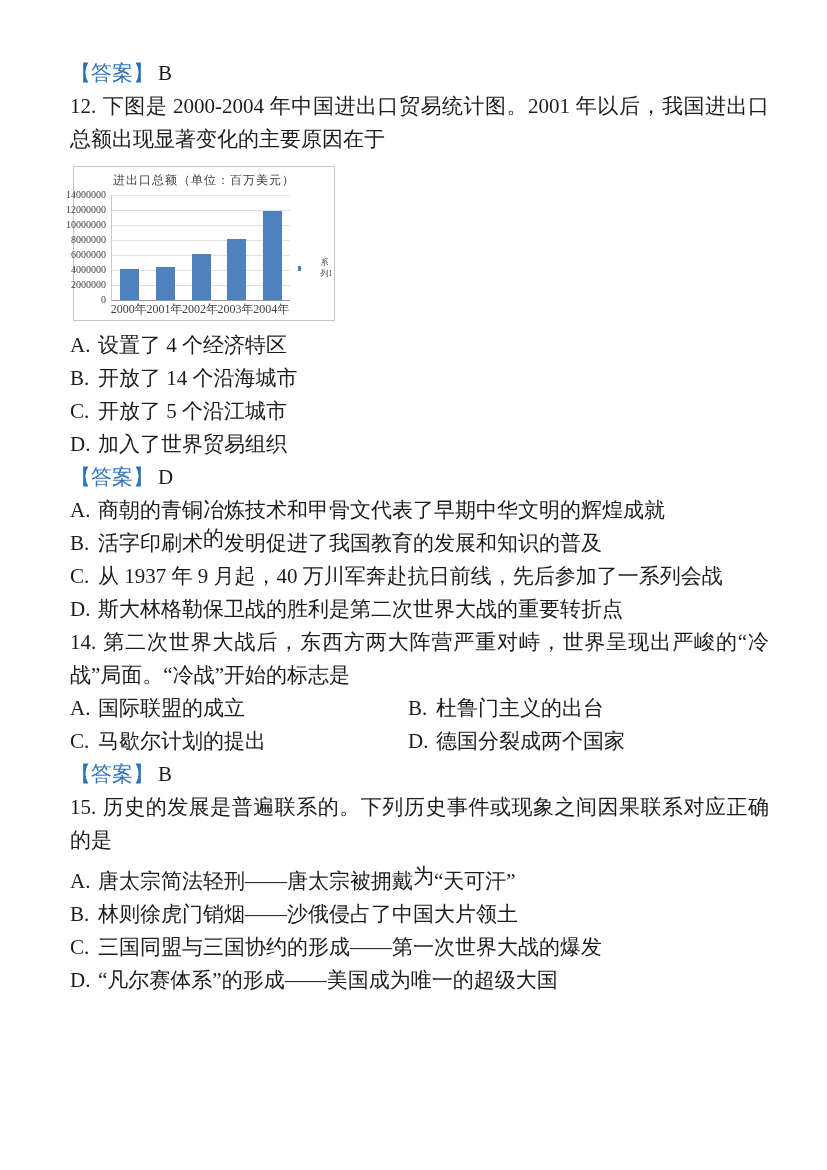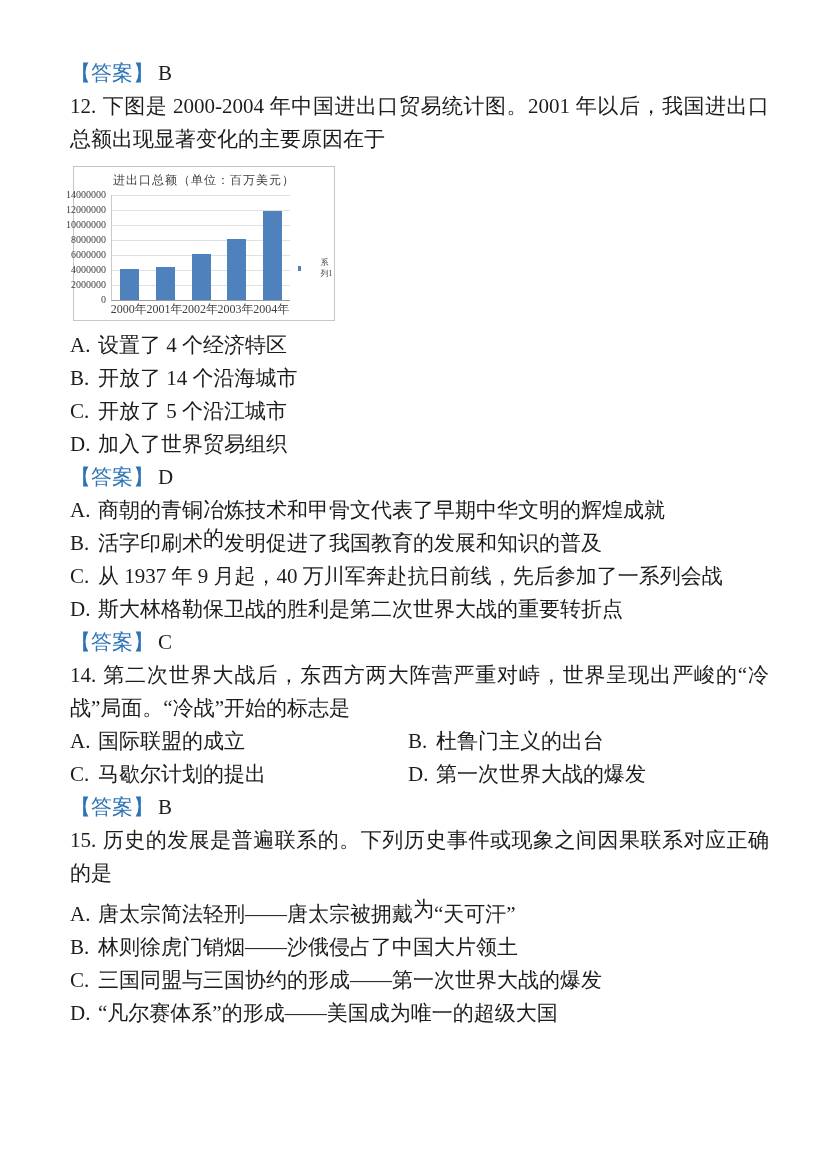--- a/index.html
+++ b/index.html
@@ -135,42 +135,41 @@
   </div>
   <div class="line opt">
     <span class="optlabel">C.</span>
     <span class="opttext">从 1937 年 9 月起，40 万川军奔赴抗日前线，先后参加了一系列会战</span>
   </div>
   <div class="line opt">
     <span class="optlabel">D.</span>
     <span class="opttext">斯大林格勒保卫战的胜利是第二次世界大战的重要转折点</span>
   </div>
 
-  <p class="line"><span class="ans-label">【答案】</span><span class="ans-value">C</span></p>
 
   <p class="line qtext"><span class="qnum">14.</span><span>第二次世界大战后，东西方两大阵营严重对峙，世界呈现出严峻的“冷战”局面。“冷战”开始的标志是</span></p>
 
   <div class="line optrow2">
     <div class="optcol1">
       <span class="optlabel">A.</span>
       <span class="opttext">国际联盟的成立</span>
     </div>
     <div class="optcol2">
       <span class="optlabel">B.</span>
       <span class="opttext">杜鲁门主义的出台</span>
     </div>
   </div>
   <div class="line optrow2">
     <div class="optcol1">
       <span class="optlabel">C.</span>
       <span class="opttext">马歇尔计划的提出</span>
     </div>
     <div class="optcol2">
       <span class="optlabel">D.</span>
-      <span class="opttext">第一次世界大战的爆发</span>
+      <span class="opttext">德国分裂成两个国家</span>
     </div>
   </div>
 
   <p class="line"><span class="ans-label">【答案】</span><span class="ans-value">B</span></p>
 
   <p class="line qtext"><span class="qnum">15.</span><span>历史的发展是普遍联系的。下列历史事件或现象之间因果联系对应正确的是</span></p>
 
   <div class="q15-options">
     <div class="line opt">
       <span class="optlabel">A.</span>

